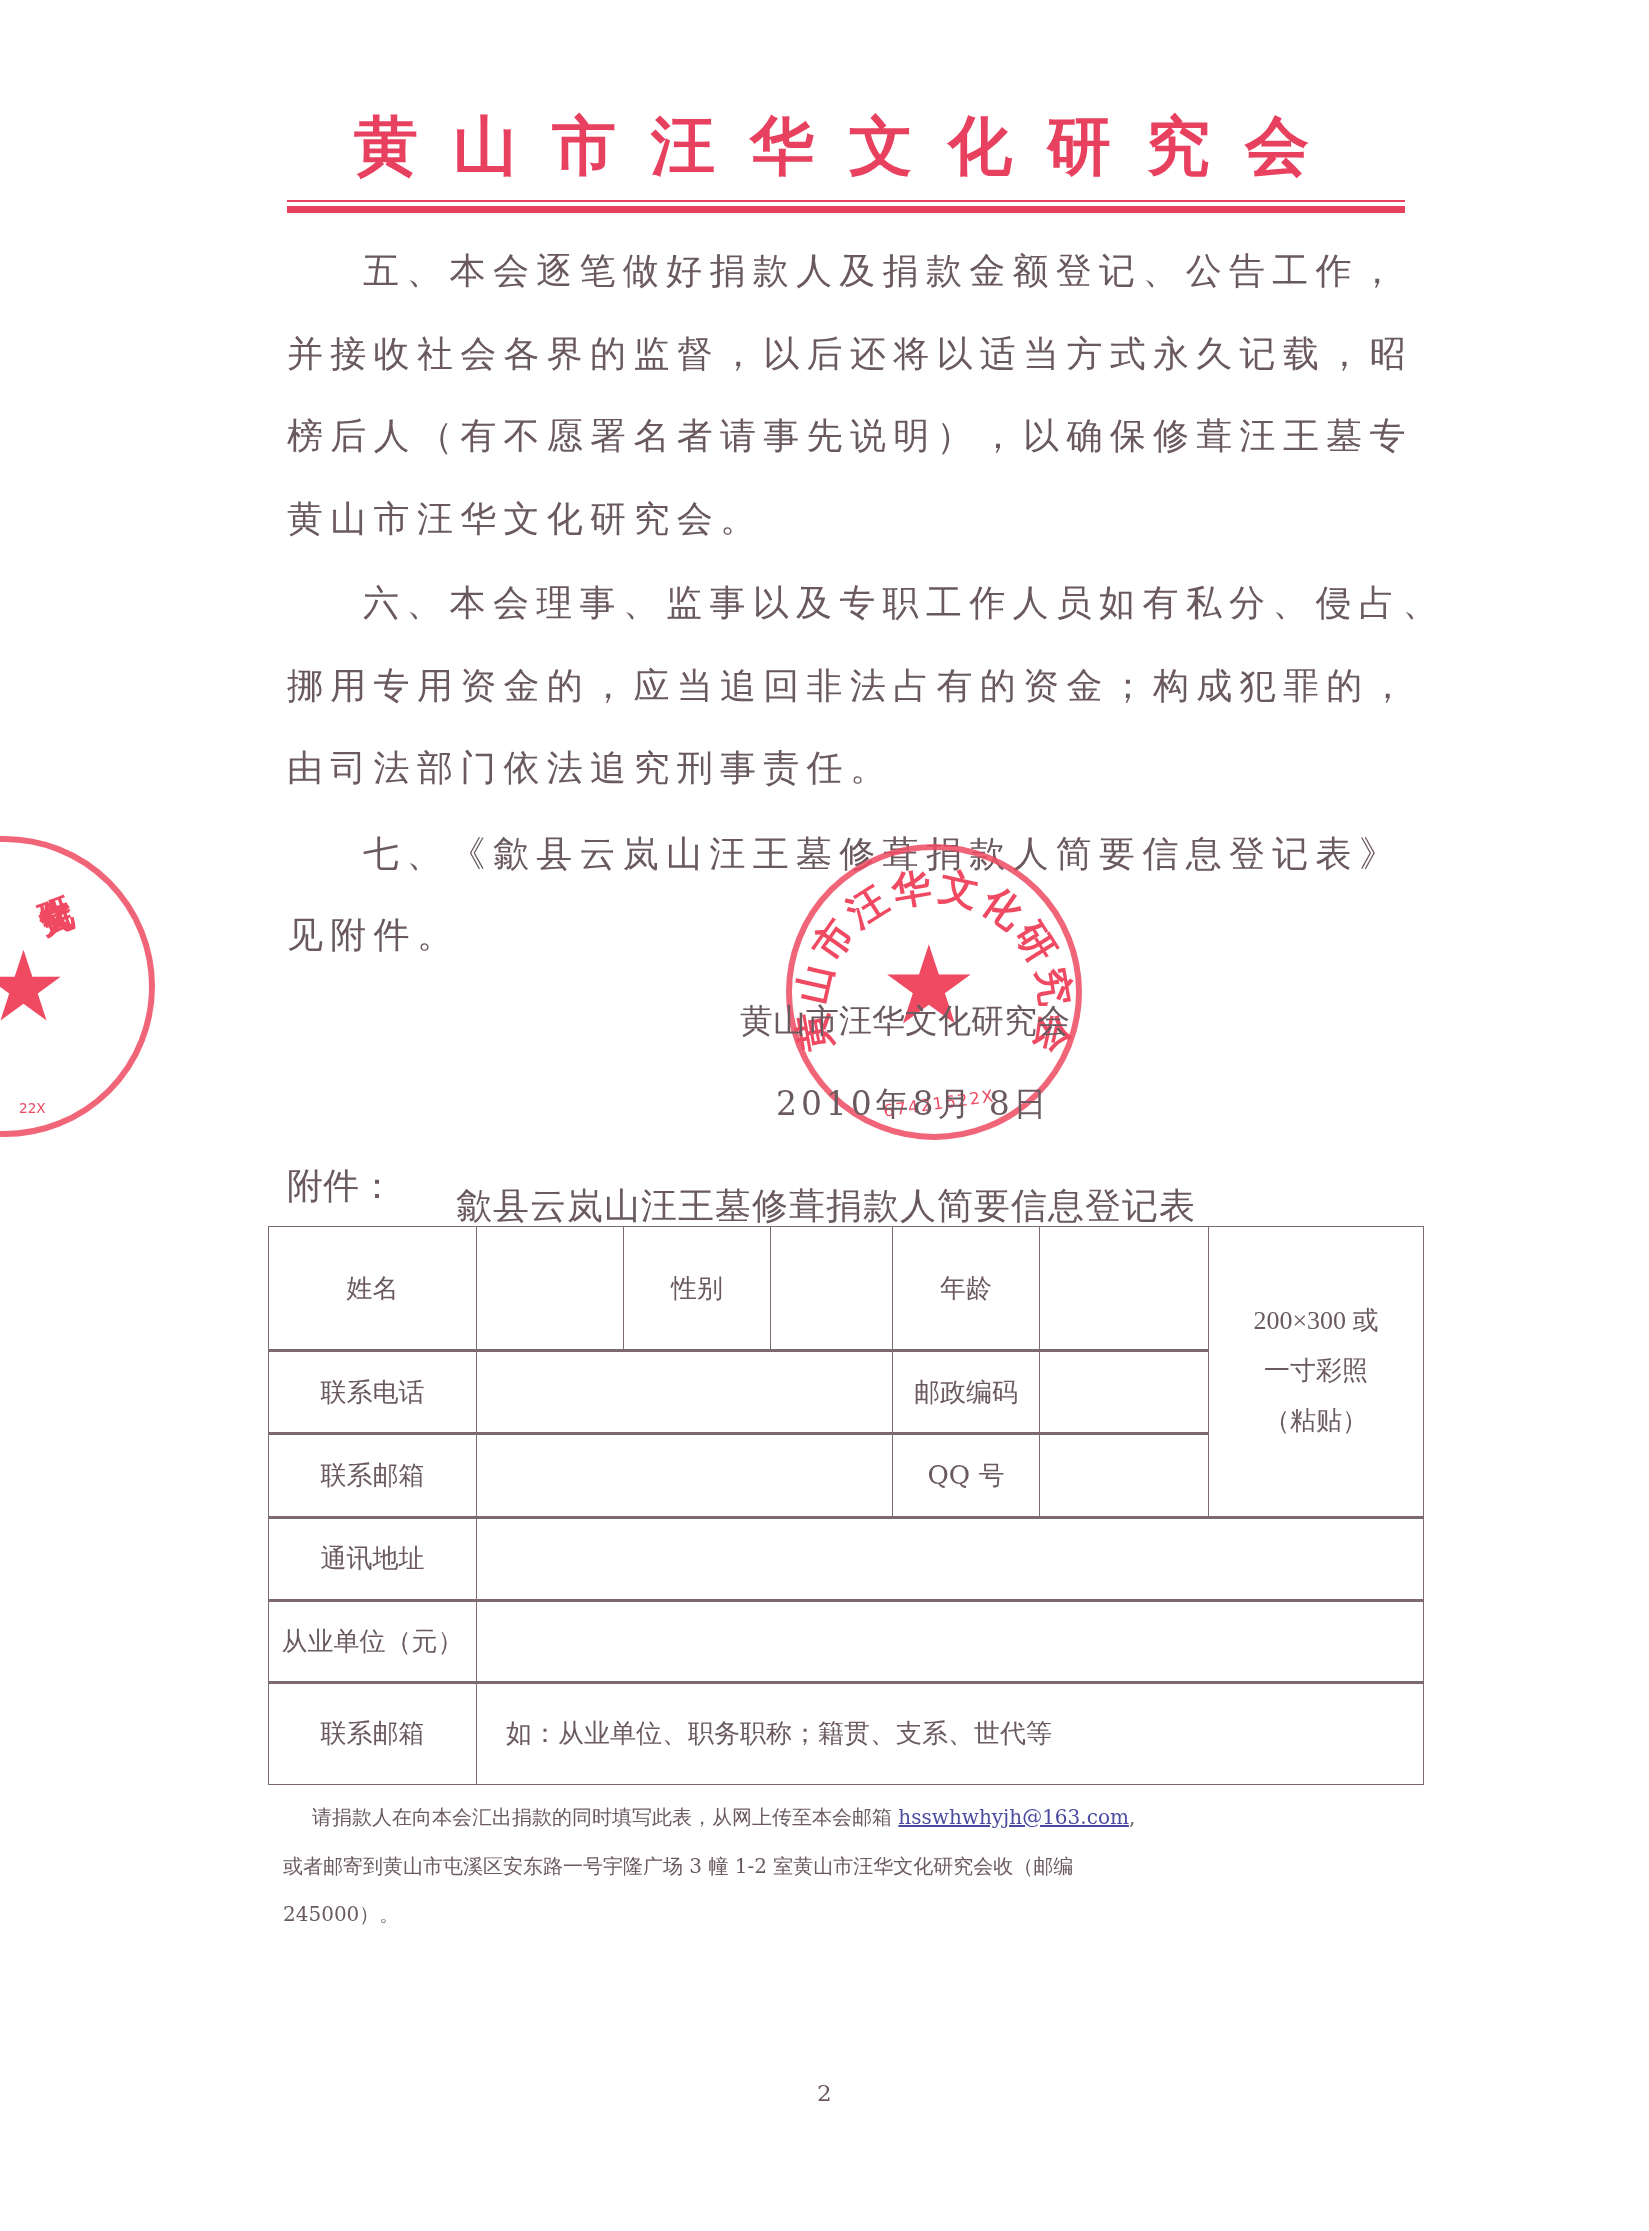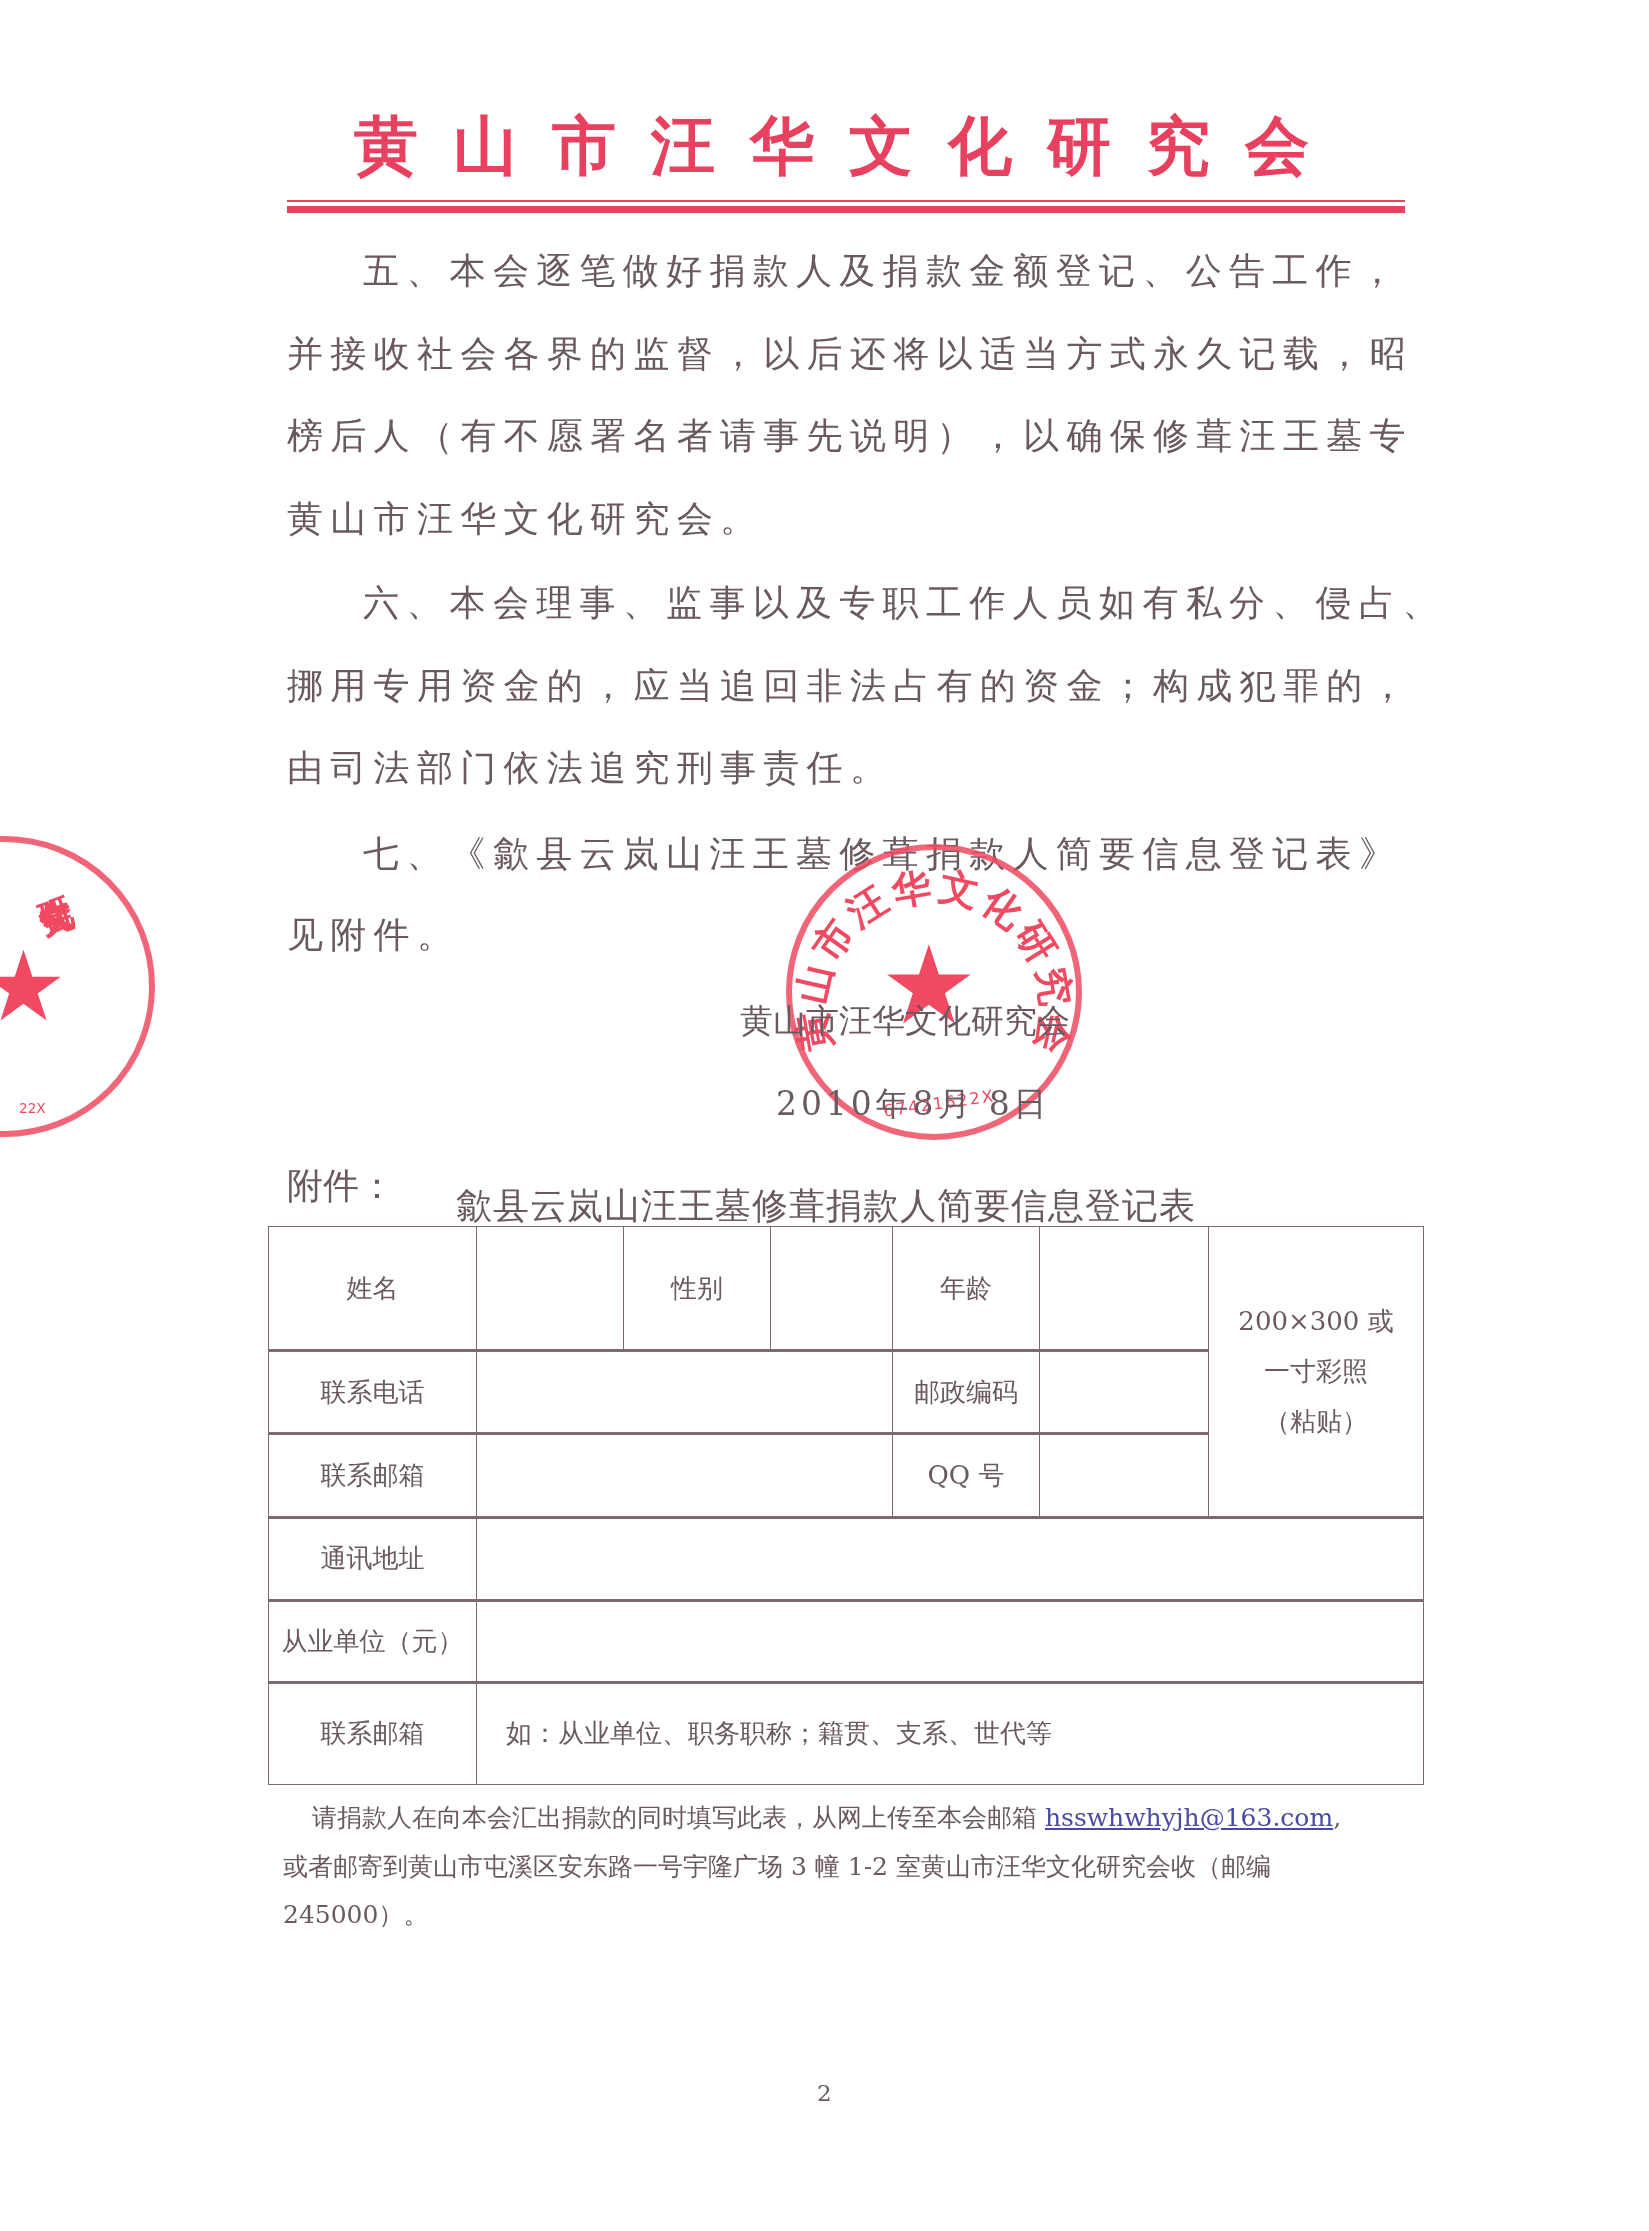--- a/index.html
+++ b/index.html
@@ -15,22 +15,22 @@
   .indent { left:363px; }
   .sign { font-size:33px; white-space:nowrap; color:#6a5a5f; }
   .attach-title { left:287px; top:1162px; font-family:Liberation Serif, serif; font-size:36px; color:#6a5a5f; white-space:nowrap; }
   .attach-name { left:456px; top:1162px; font-family:"DejaVu Sans","Liberation Sans",sans-serif; font-size:36px; letter-spacing:1px; color:#6a5a5f; white-space:nowrap;margin-top:20px; }
   table.form { position:absolute; left:268px; top:1226px; width:1154px; height:559px;
     border-collapse:collapse; table-layout:fixed; }
   table.form td { border:1.9px solid #7d6a70; text-align:center; vertical-align:middle;
     font-size:26px; color:#6a5a5f; padding:0; }
   table.form td.thick-top { border-top:3.9px solid #7d6a70; }
   td.hint { text-align:left !important; padding-left:29px !important; }
-  .photo-text { line-height:50px; }
-  .note { left:283px; font-size:25px; white-space:nowrap; color:#6a5a5f; line-height:31px; }
+  .photo-text { line-height:50px;font-family:Liberation Serif, serif; }
+  .note { left:283px; font-size:20px; white-space:nowrap; color:#6a5a5f; line-height:31px; }
   .email-link { color:#4a4aa0; text-decoration:underline; }
   .page-num { left:817px; top:2080px; font-size:23px; color:#6a5a5f; }
   .seal { border:6.8px solid #ef4a62; border-radius:50%; opacity:0.85; }
   .seal-text { color:#ef4a62; font-family:"DejaVu Sans","Liberation Sans",sans-serif; font-weight:bold; }
   .star { color:#ef4a62; }
 </style>
 </head>
 <body>
 
 <div class="abs letterhead">黄山市汪华文化研究会</div>

